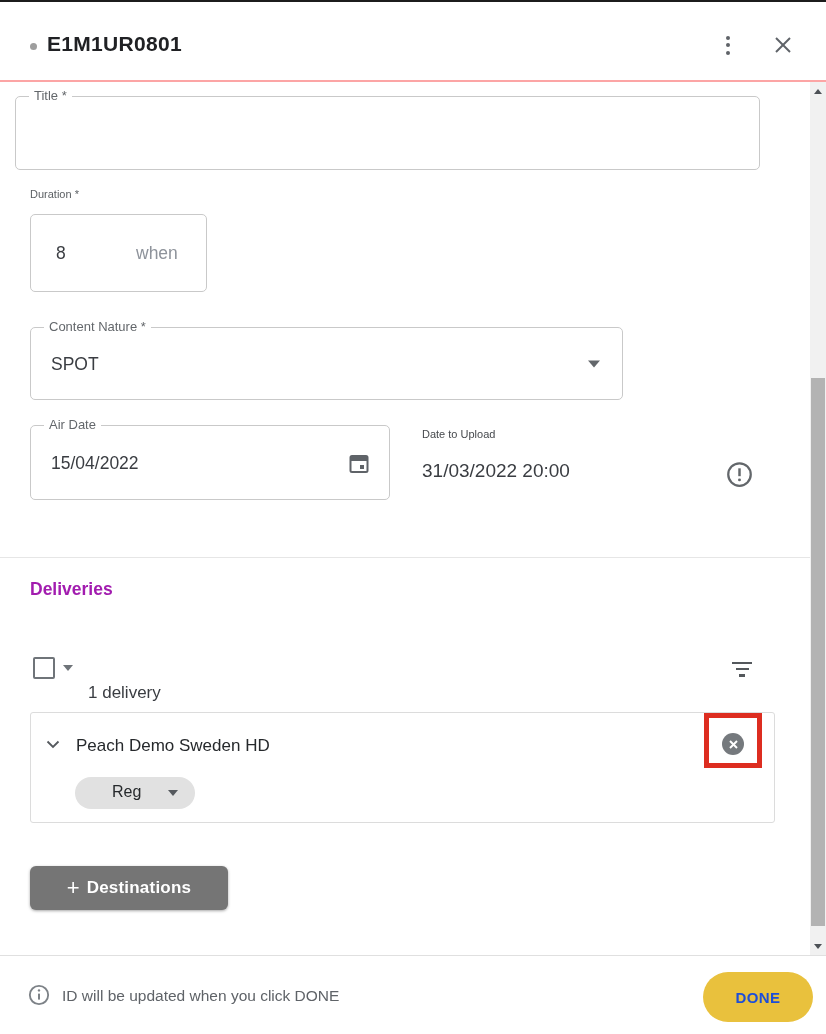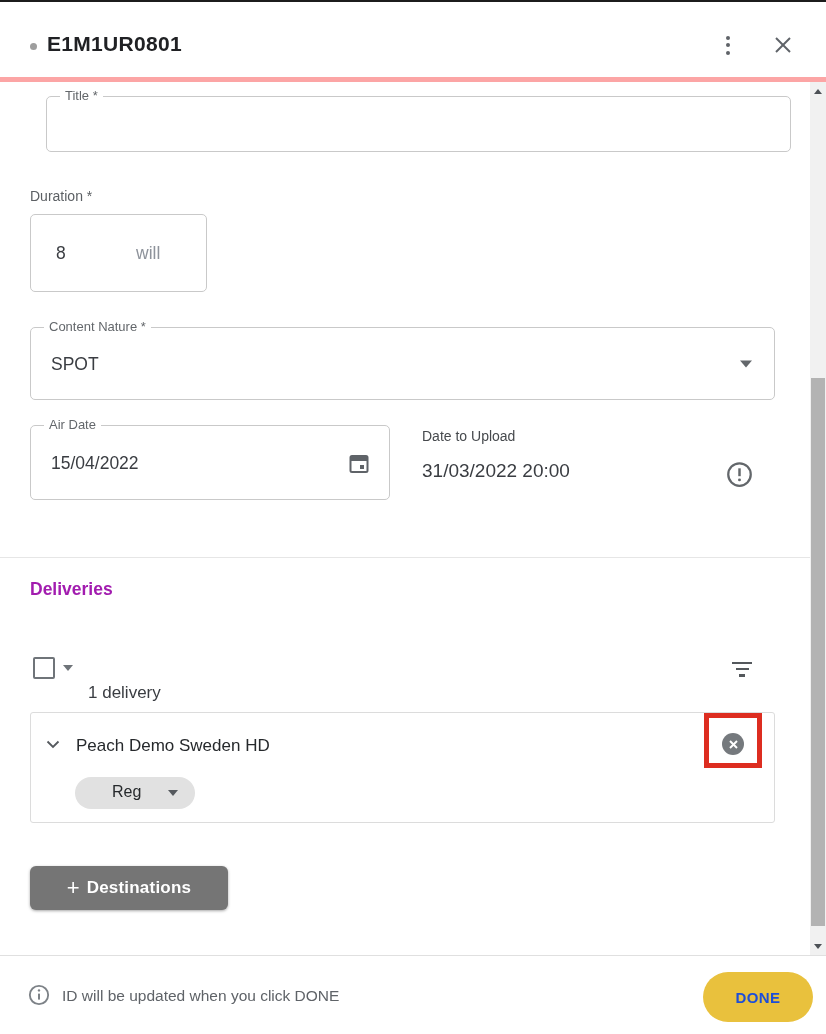--- a/index.html
+++ b/index.html
@@ -4,34 +4,34 @@
 <style>
   * { margin:0; padding:0; box-sizing:border-box; }
   html,body { background:#fff; }
   body { font-family:"Liberation Sans","DejaVu Sans",sans-serif; }
   #modal { position:relative; width:826px; height:1034px; background:#fff; overflow:hidden; }
 
   
   .top-bar { position:absolute; left:0; top:0; width:826px; height:2px; background:#1c1c1c; }
 
   
-  .header { position:absolute; left:0; top:2px; width:826px; height:80px; background:#fff; border-bottom:5px solid #fca5a5; }
+  .header { position:absolute; left:0; top:2px; width:826px; height:80px; background:#fff; border-bottom:2px solid #fca5a5; }
   .status-dot { position:absolute; left:30px; top:41px; width:7px; height:7px; border-radius:50%; background:#9e9e9e; }
   .page-title { position:absolute; left:47px; top:30px; font-size:21px; font-weight:700; letter-spacing:.3px; color:#202124; }
   .icon-btn { position:absolute; width:34px; height:34px; display:flex; align-items:center; justify-content:center; cursor:pointer; background:none; border:none; }
   .kebab { top:26px; left:711px; flex-direction:column; gap:3.5px; }
   .kebab i { width:4px; height:4px; border-radius:50%; background:#5f6368; display:block; }
   .close-x { top:26px; left:766px; }
 
   
   .ofield { position:absolute; border:1px solid #c9c9c9; border-radius:5px; background:#fff; }
   .flabel { position:absolute; top:-9px; left:13px; background:#fff; padding:0 5px; font-size:13px; color:#63676b; white-space:nowrap; }
   .fvalue { position:absolute; left:20px; top:50%; transform:translateY(-50%); font-size:17.5px; color:#3a3d42; white-space:nowrap; }
 
-  .plain-label { position:absolute; font-size:14px; color:#5c6064;text-align:center; }
+  .plain-label { position:absolute; font-size:11px; color:#5c6064;text-align:center; }
 
   .caret { width:0; height:0; border-left:6px solid transparent; border-right:6px solid transparent; border-top:7px solid #63676b; }
   .caret.sm { border-left-width:5px; border-right-width:5px; border-top-width:6px; }
 
   .field-icon { position:absolute; top:50%; transform:translateY(-50%); }
 
   .divider { position:absolute; left:0; top:557px; width:810px; height:1px; background:#e6e6e6; }
 
   
   .section-heading { position:absolute; left:30px; top:579px; font-size:17.5px; font-weight:700; color:#a21caf; }
@@ -84,31 +84,31 @@
         <i></i>
     </button>
     <button class="icon-btn close-x" aria-label="close">
       <svg width="22" height="22" viewBox="0 0 22 22">
         <line x1="4" y1="4" x2="18" y2="18" stroke="#5f6368" stroke-width="2"></line>
         <line x1="18" y1="4" x2="4" y2="18" stroke="#5f6368" stroke-width="2"></line>
       </svg>
     </button>
   </div>
 
-  <div class="ofield" style="left:46px; top:96px; width:745px; height:56px;">
+  <div class="ofield" style="left:15px; top:96px; width:745px; height:74px;">
     <span class="flabel">Title *</span>
   </div>
 
   <span class="plain-label" style="left:30px; top:188px;">Duration *</span>
   <div class="ofield" style="left:30px; top:214px; width:177px; height:78px;">
     <span class="fvalue" style="left:25px;">8</span>
-    <span class="fvalue" style="left:105px; color:#8e939b;">will</span>
+    <span class="fvalue" style="left:105px; color:#8e939b;">when</span>
   </div>
 
-  <div class="ofield" style="left:30px; top:327px; width:745px; height:73px;">
+  <div class="ofield" style="left:30px; top:327px; width:593px; height:73px;">
     <span class="flabel">Content Nature *</span>
     <span class="fvalue">SPOT</span>
     <span class="caret field-icon" style="right:22px;"></span>
   </div>
 
   <div class="ofield" style="left:30px; top:425px; width:360px; height:75px;">
     <span class="flabel">Air Date</span>
     <span class="fvalue">15/04/2022</span>
     <svg class="field-icon" style="right:18px;" width="24" height="24" viewBox="0 0 24 24">
       <rect x="3.5" y="5" width="17" height="16" rx="1.5" fill="none" stroke="#5f6368" stroke-width="2"></rect>

